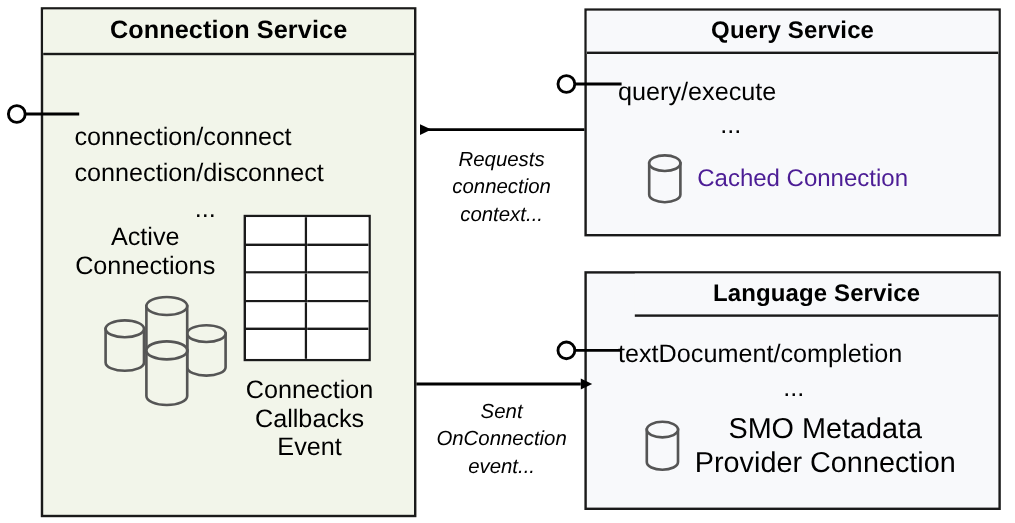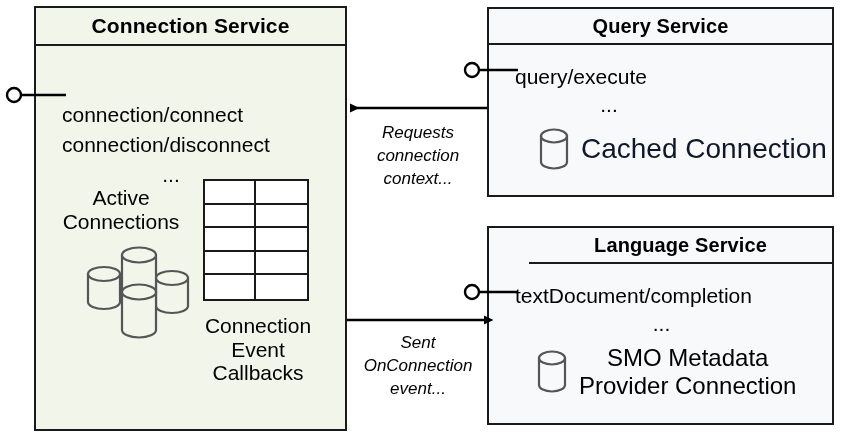--- a/index.html
+++ b/index.html
@@ -156,21 +156,21 @@
   #qs-api-1 { left: 26px; top: 21px; }
   #qs-dots  { left: 0px;  top: 49px; width: 240px; }
   #qs-cached-row {
     position: absolute;
     left: 50px;
     top: 82px;
     display: flex;
     align-items: center;
     gap: 12px;
   }
-  #qs-cached-label { font-size: 28px; color: #0f172a; white-space: nowrap; }
+  #qs-cached-label { font-size: 20px; color: #4c1d95; white-space: nowrap; }
 
   
   #ls-api-1 { left: 26px; top: 21px; }
   #ls-dots  { left: 0px;  top: 49px; width: 345px; }
   #ls-smo-row {
     position: absolute;
     left: 48px;
     top: 80px;
     display: flex;
     align-items: center;
@@ -265,22 +265,22 @@
         <div class="grid-cell"></div>
         <div class="grid-cell last-col"></div>
         <div class="grid-cell"></div>
         <div class="grid-cell last-col"></div>
         <div class="grid-cell last-row"></div>
         <div class="grid-cell last-col last-row"></div>
       </div>
 
       <div class="label-text" id="cs-callbacks-label">
         <div>Connection</div>
+        <div>Callbacks</div>
         <div>Event</div>
-        <div>Callbacks</div>
       </div>
 
     </div>
   </div>
 
   <div class="component" id="query-service">
     <div class="comp-header">Query Service</div>
     <div class="comp-body">
       <div class="api-line" id="qs-api-1">query/execute</div>
       <div class="api-ellipsis" id="qs-dots">...</div>

